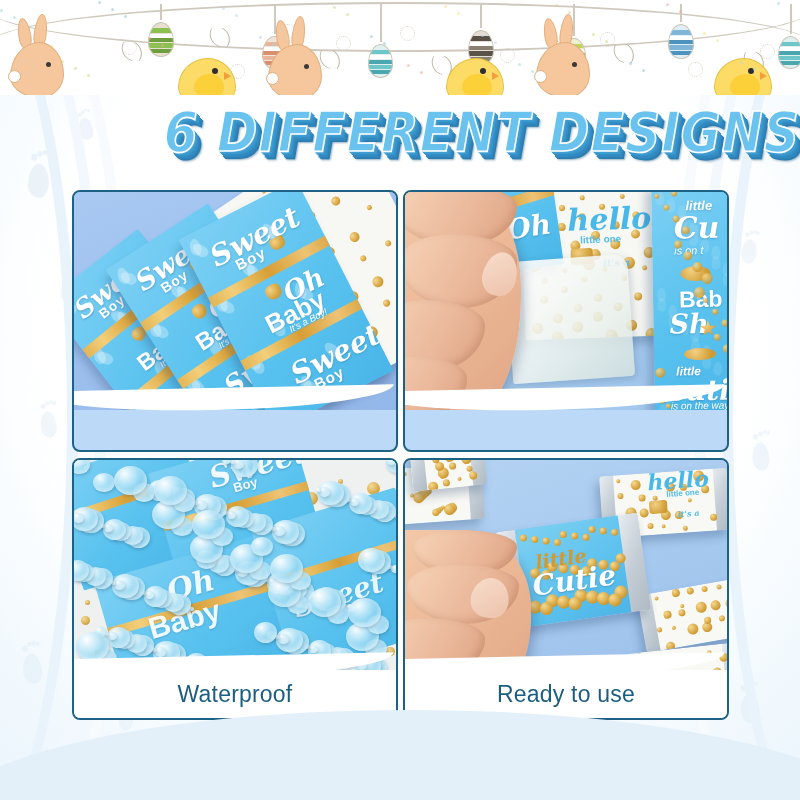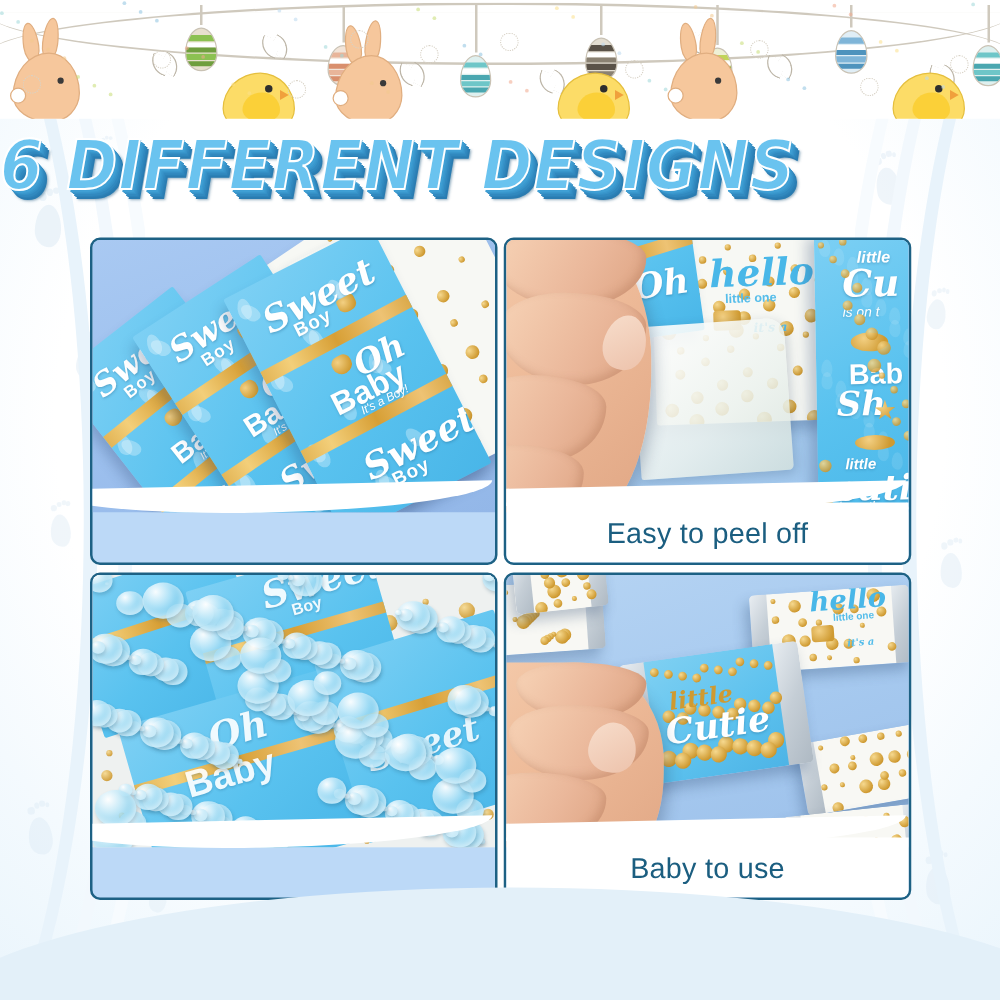--- a/index.html
+++ b/index.html
@@ -58,21 +58,21 @@
   .chick{position:absolute;}
   .chick .body{position:absolute;background:#fcdc67;border-radius:52% 48% 46% 54%/58% 58% 42% 42%;border:1.4px solid #e5bf3e;}
   .chick .wing{position:absolute;background:#fbd038;border-radius:52% 48% 46% 54%/58% 58% 42% 42%;}
   .chick .eye{position:absolute;width:6px;height:6px;border-radius:50%;background:#2e2e2e;}
   .chick .beak{position:absolute;width:0;height:0;border-top:4px solid transparent;border-bottom:4px solid transparent;border-left:7px solid #f0a03c;}
   .dot{position:absolute;border-radius:50%;}
   .flower{position:absolute;border-radius:50%;border:1.4px dotted #d8d2c6;}
   .sprig{position:absolute;width:14px;height:14px;border-left:1.5px solid #bdb6a8;border-bottom:1.5px solid #bdb6a8;border-radius:0 0 0 90%;}
 
   
-  .title-wrap{position:absolute;left:0;top:104px;width:800px;text-align:left;}
+  .title-wrap{position:absolute;left:0;top:104px;width:800px;text-align:right;}
   .title{
     display:inline-block;
     font-family:"DejaVu Sans",sans-serif;
     font-size:49px;font-weight:bold;font-style:italic;
     letter-spacing:1px;
     color:#6ac3ef;
     -webkit-text-stroke:1.5px #ffffff;
     text-shadow:
       1px 1px 0 #3f9fd4, 2px 2px 0 #3f9fd4, 3px 3px 0 #3a98cd,
       4px 4px 0 #3691c7, 5px 5px 0 #3189bf, 6px 6px 0 #2d82b8,
@@ -789,21 +789,20 @@
             <div class="hand" style="left: -34px; top: -14px; width: 150px; height: 238px; border-radius: 0px 48% 36% 0px / 0px 46% 50% 0px;">
               <div class="finger" style="left: 24px; top: 6px; width: 122px; height: 62px;"></div>
               <div class="finger" style="left: 28px; top: 56px; width: 118px; height: 74px;"></div>
               <div class="nail" style="left: 112px; top: 74px; width: 34px; height: 44px; transform: rotate(14deg);"></div>
               <div class="finger" style="left: 6px; top: 122px; width: 108px; height: 70px;"></div>
               <div class="finger" style="left: 0px; top: 178px; width: 96px; height: 62px;"></div>
             </div>
           </div>
       </div>
       <div class="capwave2"></div>
-      <div class="cap">Easy to peel off</div>
     </div>
 
     <div class="panel">
       <div class="photo">
         <div class="p3"></div>
         <div class="clip" id="photo3">
             <div class="wtile" style="left: 0px; top: 0px; width: 326px; height: 218px; background: rgb(238, 241, 240);"></div>
             <div class="gdot" style="left: 6px; top: 9px; width: 5px; height: 5px; opacity: 0.9;"></div>
             <div class="gdot" style="left: 49px; top: 46px; width: 9px; height: 9px; opacity: 0.9;"></div>
             <div class="gdot" style="left: 92px; top: 83px; width: 13px; height: 13px; opacity: 0.9;"></div>
@@ -1063,20 +1062,21 @@
             <div class="drop" style="left: 2px; top: 172px; width: 33px; height: 29.04px;"></div>
             <div class="drop" style="left: 99px; top: 33px; width: 22px; height: 19.36px;"></div>
             <div class="drop" style="left: 196px; top: 94px; width: 33px; height: 29.04px;"></div>
             <div class="drop" style="left: 293px; top: 155px; width: 22px; height: 19.36px;"></div>
             <div class="drop" style="left: 80px; top: 16px; width: 33px; height: 29.04px;"></div>
             <div class="drop" style="left: 177px; top: 77px; width: 22px; height: 19.36px;"></div>
             <div class="drop" style="left: 274px; top: 138px; width: 33px; height: 29.04px;"></div>
           </div>
       </div>
       <div class="capwave2"></div>
+      <div class="cap">Waterproof</div>
     </div>
 
     <div class="panel">
       <div class="photo">
         <div class="p4"></div>
         <div class="clip" id="photo4">
             <div class="bar" style="left: -18px; top: 6px; width: 96px; height: 56px; transform: rotate(-4deg);">
               <div class="foil" style="left: 0px; top: 0px; width: 16px; height: 100%;"></div>
               <div class="foil" style="right: 0px; top: 0px; width: 16px; height: 100%;"></div>
               <div style="position: absolute; inset: 0px 14px; background: rgb(248, 248, 244);">
@@ -1229,21 +1229,21 @@
             <div class="hand" style="left: -44px; top: 70px; width: 170px; height: 170px; border-radius: 0px 40% 30% 0px / 0px 46% 48% 0px;">
               <div class="finger" style="left: 52px; top: 0px; width: 104px; height: 46px;"></div>
               <div class="finger" style="left: 46px; top: 34px; width: 112px; height: 60px;"></div>
               <div class="nail" style="left: 110px; top: 48px; width: 38px; height: 40px; transform: rotate(10deg);"></div>
               <div class="finger" style="left: 18px; top: 88px; width: 106px; height: 58px;"></div>
               <div class="finger" style="left: 0px; top: 130px; width: 92px; height: 52px;"></div>
             </div>
           </div>
       </div>
       <div class="capwave2"></div>
-      <div class="cap">Baby to use</div>
+      <div class="cap">Ready to use</div>
     </div>
 
   </div>
 
   <div class="btmwaves">
     <div class="bw bw3"></div>
     <div class="bw bw2"></div>
     <div class="bw bw1"></div>
   </div>
 

